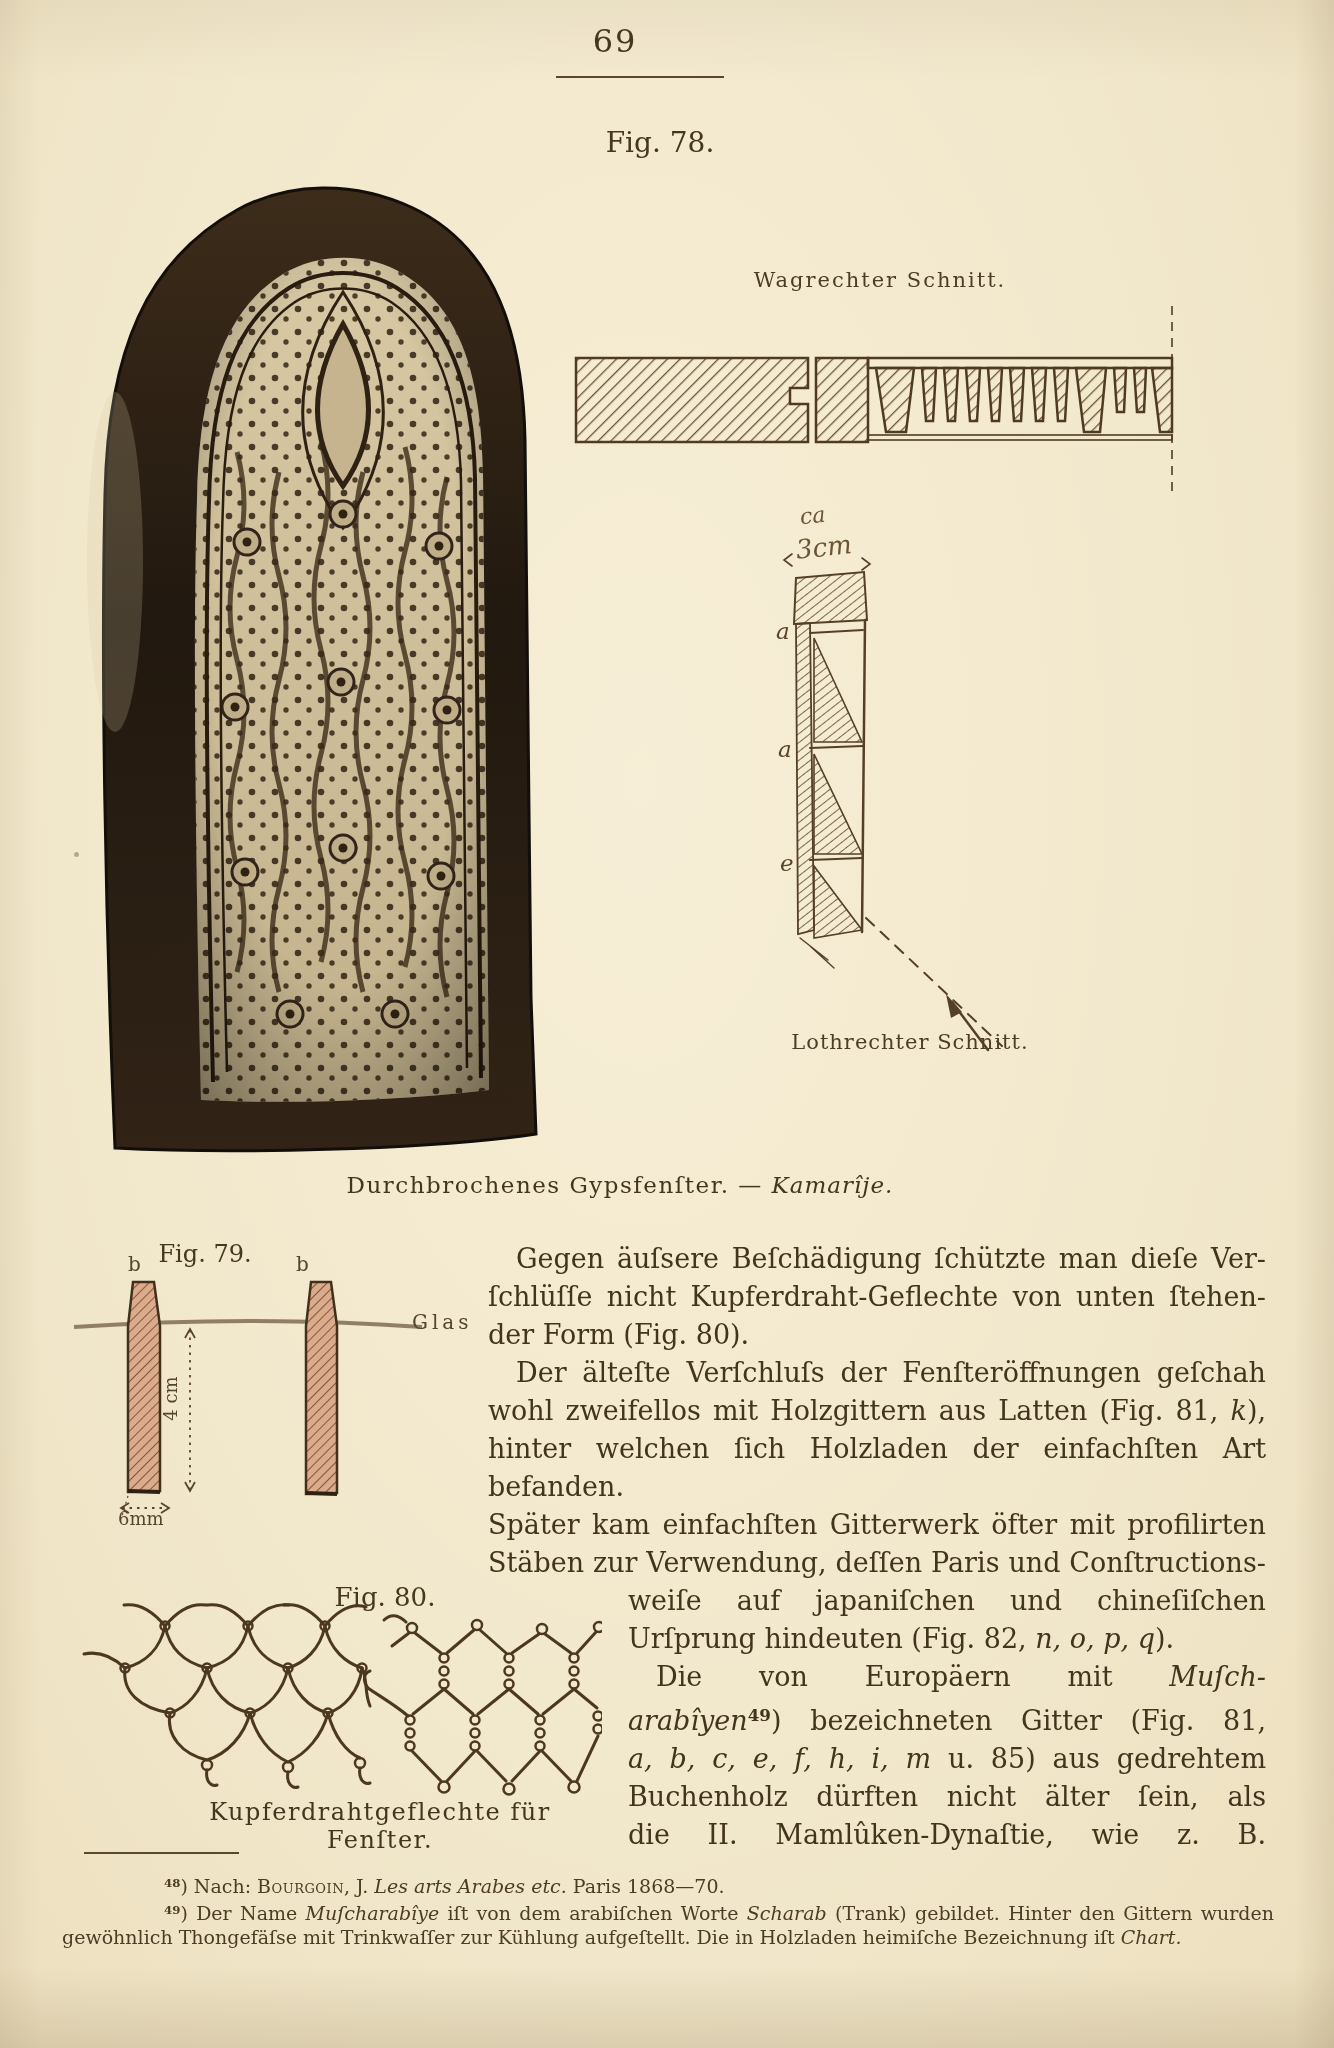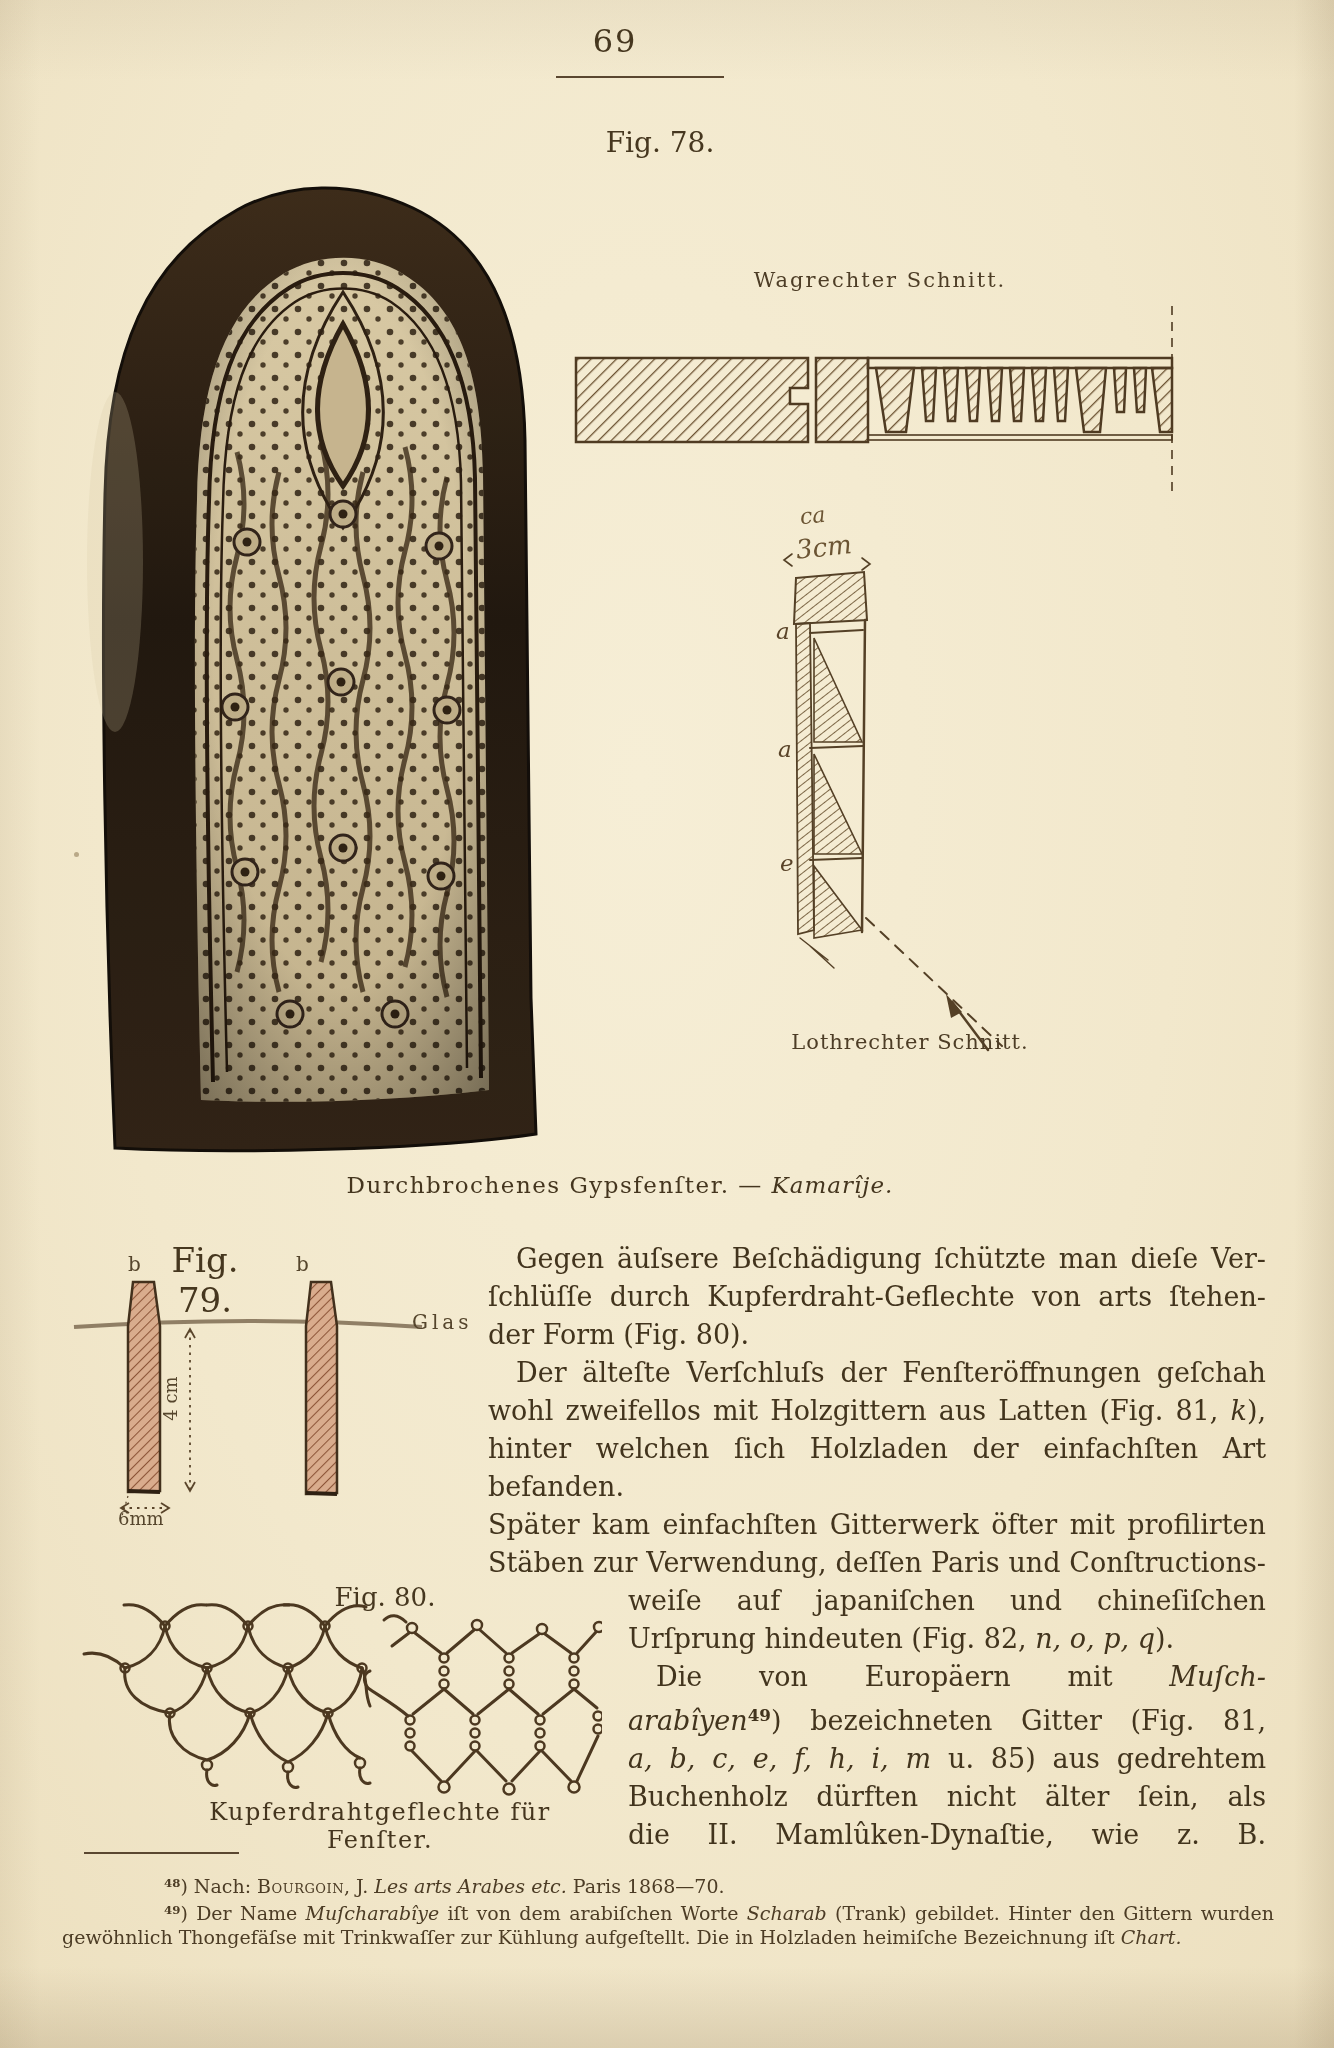--- a/index.html
+++ b/index.html
@@ -191,21 +191,21 @@
   <div class="abs marker" style="left:778px;top:736px;">a</div>
   <div class="abs marker" style="left:780px;top:850px;">e</div>
   <div class="abs seclabel center" style="left:765px;top:1030px;width:290px;letter-spacing:1px;">Lothrechter Schnitt.</div>
 
   <div class="abs caption center" style="left:310px;top:1172px;width:620px;">
     <span>Durchbrochenes Gypsfenſter.</span>
     <span>—</span>
     <span class="seg-italic">Kamarîje.</span>
   </div>
 
-  <div class="abs figlabel center" style="left:140px;top:1240px;width:130px;font-size:34px;">Fig. 79.</div>
+  <div class="abs figlabel center" style="left:140px;top:1240px;width:130px;font-size:24px;">Fig. 79.</div>
   <div class="abs dim" style="left:128px;top:1252px;font-size:20px;">b</div>
   <div class="abs dim" style="left:296px;top:1252px;font-size:20px;">b</div>
   <svg class="abs" style="left:70px;top:1272px;" width="360" height="270" viewBox="0 0 360 270">
     <defs>
       <pattern id="rh" width="7" height="7" patternUnits="userSpaceOnUse" patternTransform="rotate(45)">
         <rect width="7" height="7" fill="#d9ac8d"></rect>
         <line x1="0" y1="0" x2="0" y2="7" stroke="#8d5538" stroke-width="2.1"></line>
       </pattern>
     </defs>
     <path d="M4,55 C120,47 240,47 352,55" stroke="#85735a" stroke-width="4" fill="none" opacity="0.9"></path>
@@ -224,21 +224,21 @@
       <polyline points="91,231 99,236 91,241"></polyline>
       <line x1="58" y1="224" x2="52" y2="244" stroke-dasharray="2 4" stroke-width="1.2"></line>
     </g>
   </svg>
   <div class="abs glas" style="left:412px;top:1310px;">Glas</div>
   <div class="abs dim rot90 center" style="left:135px;top:1388px;width:70px;">4 cm</div>
   <div class="abs dim" style="left:118px;top:1508px;">6mm</div>
 
   <div class="abs bodytext" style="left:488px;top:1240px;" id="body-lines">
       <div class="tline indent"><span>Gegen äuſsere Beſchädigung ſchützte man dieſe Ver-</span></div>
-      <div class="tline "><span>ſchlüſſe durch Kupferdraht-Geflechte von arts ſtehen-</span></div>
+      <div class="tline "><span>ſchlüſſe nicht Kupferdraht-Geflechte von unten ſtehen-</span></div>
       <div class="tline end"><span>der Form (Fig. 80).</span></div>
       <div class="tline indent"><span>Der älteſte Verſchluſs der Fenſteröffnungen geſchah</span></div>
       <div class="tline "><span>wohl zweifellos mit Holzgittern aus Latten (Fig. 81, </span><span class="seg-italic">k</span><span>),</span></div>
       <div class="tline "><span>hinter welchen ſich Holzladen der einfachſten Art befanden.</span></div>
       <div class="tline "><span>Später kam einfachſten Gitterwerk öfter mit profilirten</span></div>
       <div class="tline "><span>Stäben zur Verwendung, deſſen Paris und Conſtructions-</span></div>
       <div class="tline narrow"><span>weiſe auf japaniſchen und chineſiſchen</span></div>
       <div class="tline narrow end"><span>Urſprung hindeuten (Fig. 82, </span><span class="seg-italic">n, o, p, q</span><span>).</span></div>
       <div class="tline narrow indent"><span>Die von Europäern mit </span><span class="seg-italic">Muſch-</span></div>
       <div class="tline narrow"><span class="seg-italic">arabîyen</span><span class="seg-sup">49</span><span>) bezeichneten Gitter (Fig. 81,</span></div>

